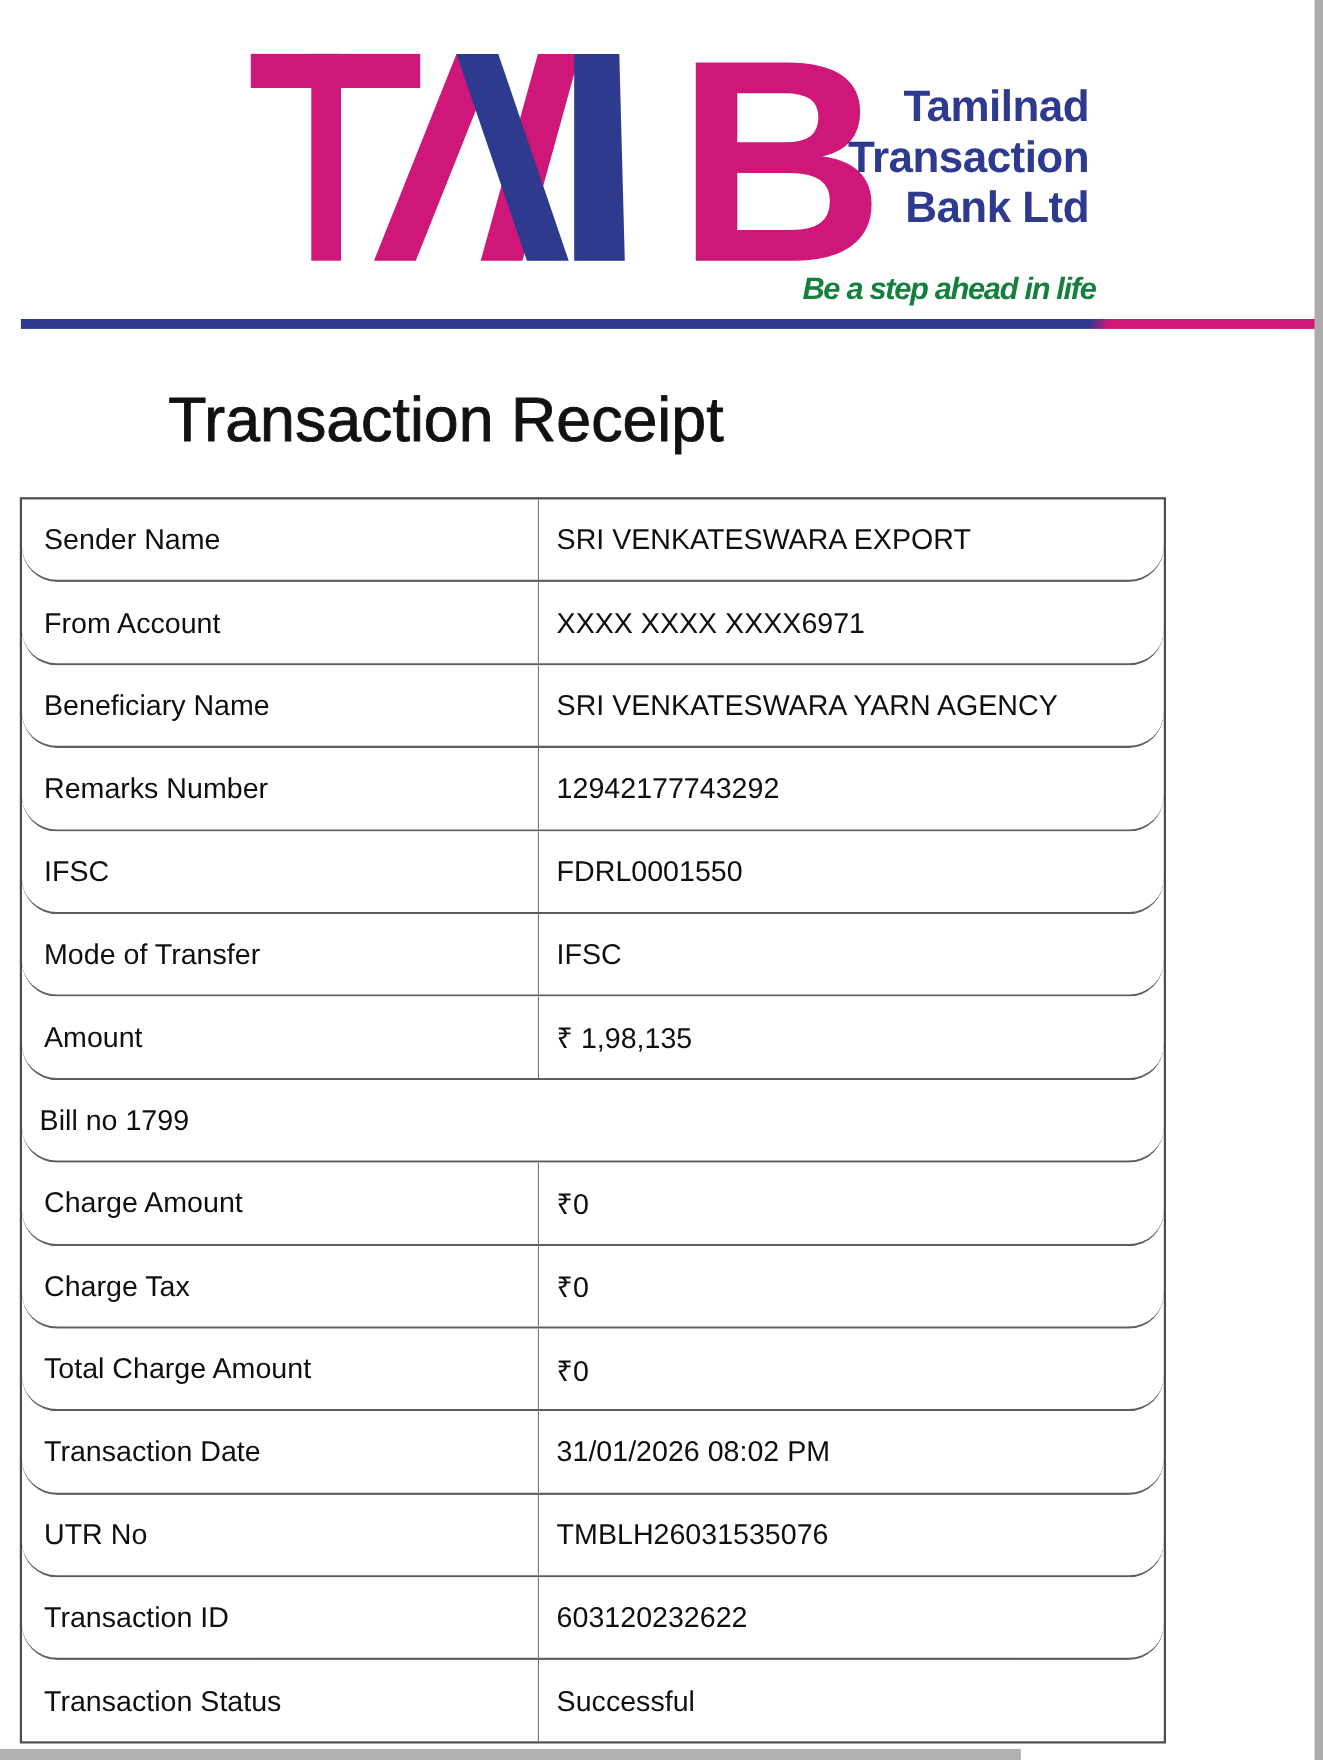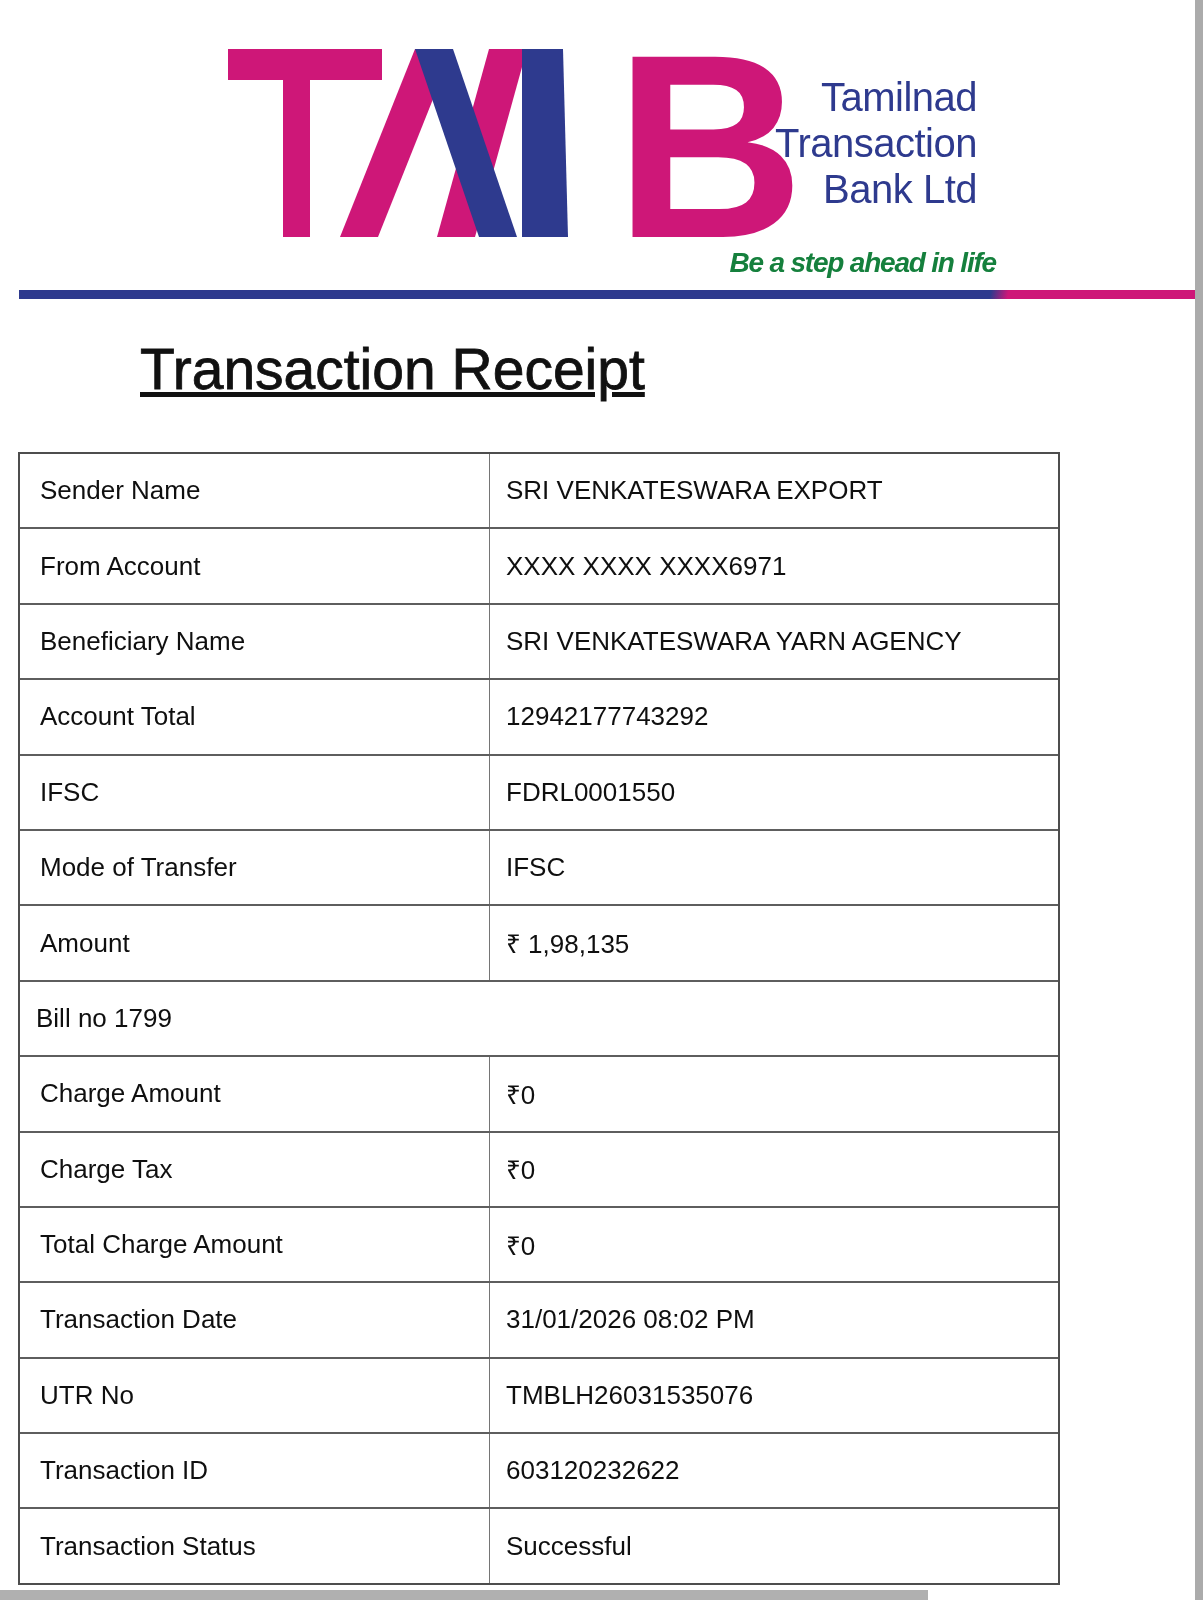--- a/index.html
+++ b/index.html
@@ -11,55 +11,55 @@
 
   
   .logo-svg { position: absolute; left: 225px; top: 45px; }
   .lg-pink { fill: #CE1778; }
   .lg-blue { fill: #2E3A8E; }
   .logo-b-glyph {
     font-family: "Liberation Sans", sans-serif;
     font-weight: bold; font-size: 262px;
   }
   .bank-name {
-    position: absolute; right: 226px; top: 74px;
+    position: absolute; right: 213px; top: 74px;
     text-align: right; color: #2E3A8E;
-    font-size: 40px; line-height: 46px; font-weight: 400;
+    font-size: 40px; line-height: 46px; font-weight: 700;
     letter-spacing: -0.5px;
   }
   .tagline {
     position: absolute; right: 207px; top: 247px;
     color: #15803d; font-size: 28px; font-weight: 700;
     letter-spacing: -1.2px; white-space: nowrap; font-style: italic;
   }
   .brand-divider {
     position: absolute; left: 19px; right: 0; top: 290px; height: 9px;
     background: linear-gradient(100deg, #2E3A8E 0%, #2E3A8E 82%, #CE1778 83.5%, #CE1778 100%);
   }
 
   
   .page-title {
-    position: absolute; left: 140px; top: 336px; margin: 0;
+    position: absolute; left: 140px; top: 336px; margin: 13px;
     color: #111111; font-size: 57px; font-weight: 400;
     -webkit-text-stroke: 0.8px #111111;
     letter-spacing: 0;
-    text-decoration: underline;
   }
 
   
   .receipt-table {
     position: absolute; left: 18px; top: 452px; width: 1042px;
     box-sizing: border-box;
     border: 2px solid #4d4d4d;
     background: #ffffff;
   }
   .trow {
     display: grid; grid-template-columns: 470px 1fr;
     height: 73.4px;
     border-bottom: 2px solid #5e5e5e;
+    border-radius: 32px;
   }
   .trow:last-child { border-bottom: none; }
   .tcell {
     display: flex; align-items: center;
     font-size: 26px; color: #0f0f0f;
     white-space: nowrap; overflow: hidden;
   }
   .tlabel { padding-left: 20px; border-right: 1px solid #757575; }
   .tvalue { padding-left: 16px; }
 
@@ -110,21 +110,21 @@
       </div>
       <div class="trow">
         <div class="tcell tlabel">From Account</div>
         <div class="tcell tvalue">XXXX XXXX XXXX6971</div>
       </div>
       <div class="trow">
         <div class="tcell tlabel">Beneficiary Name</div>
         <div class="tcell tvalue">SRI VENKATESWARA YARN AGENCY</div>
       </div>
       <div class="trow">
-        <div class="tcell tlabel">Account Total</div>
+        <div class="tcell tlabel">Remarks Number</div>
         <div class="tcell tvalue">12942177743292</div>
       </div>
       <div class="trow">
         <div class="tcell tlabel">IFSC</div>
         <div class="tcell tvalue">FDRL0001550</div>
       </div>
       <div class="trow">
         <div class="tcell tlabel">Mode of Transfer</div>
         <div class="tcell tvalue">IFSC</div>
       </div>

